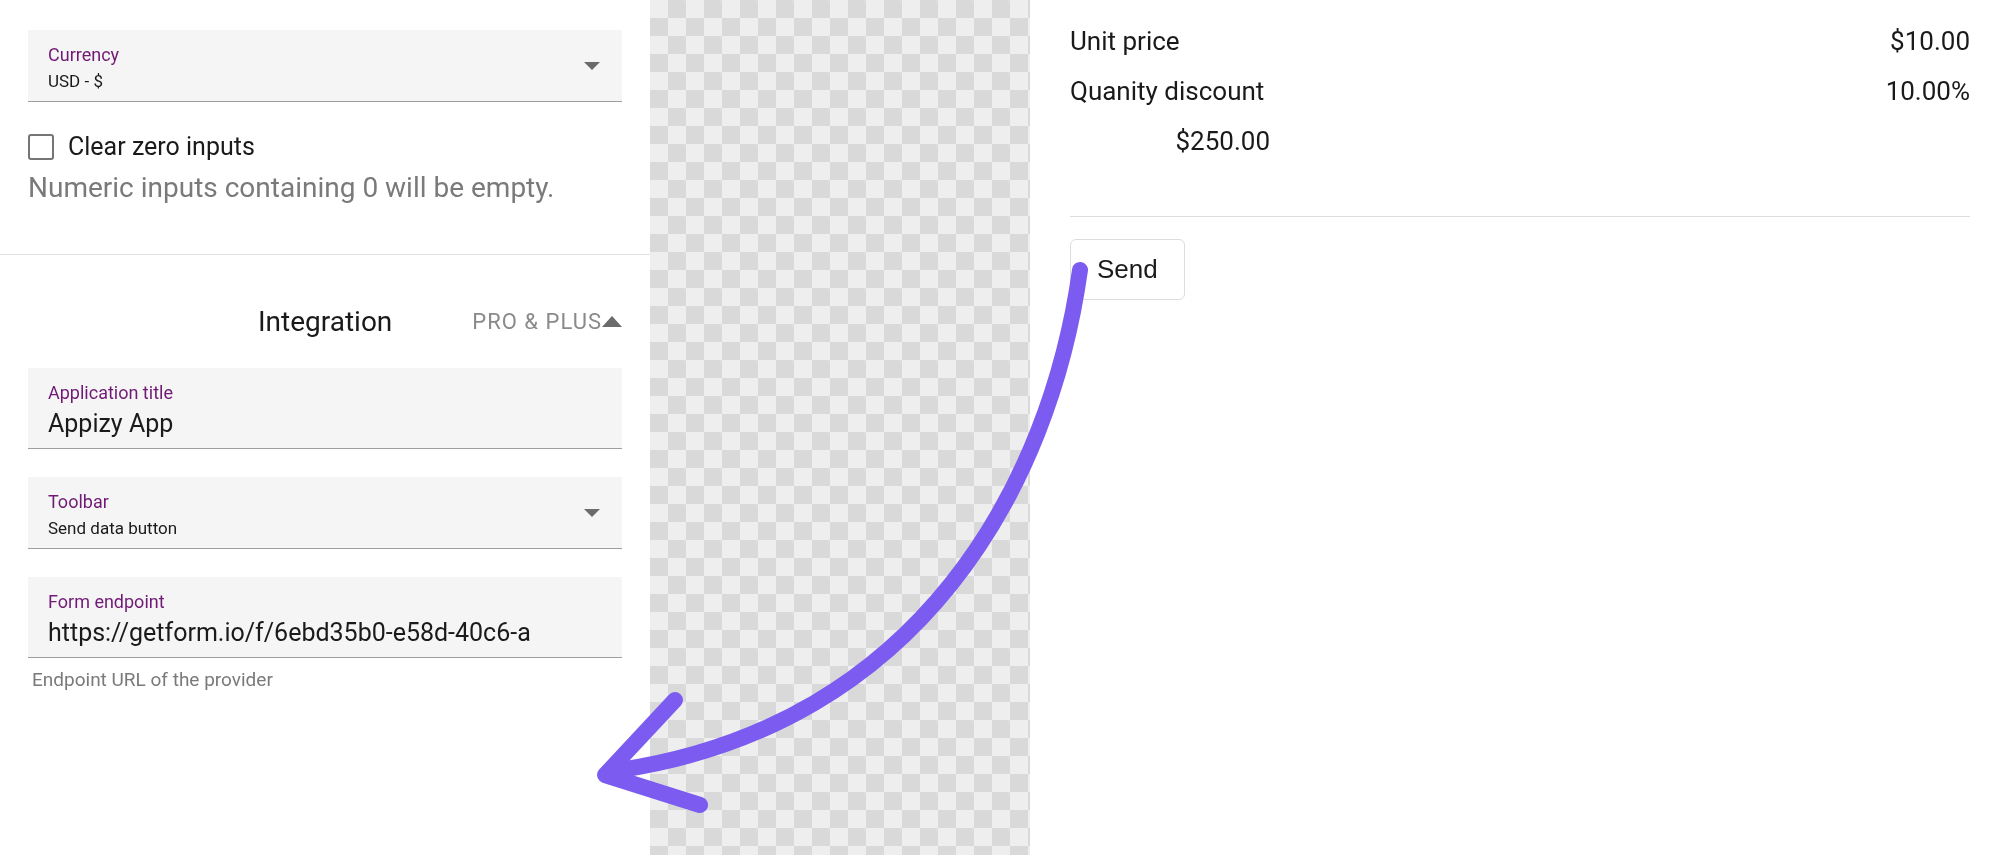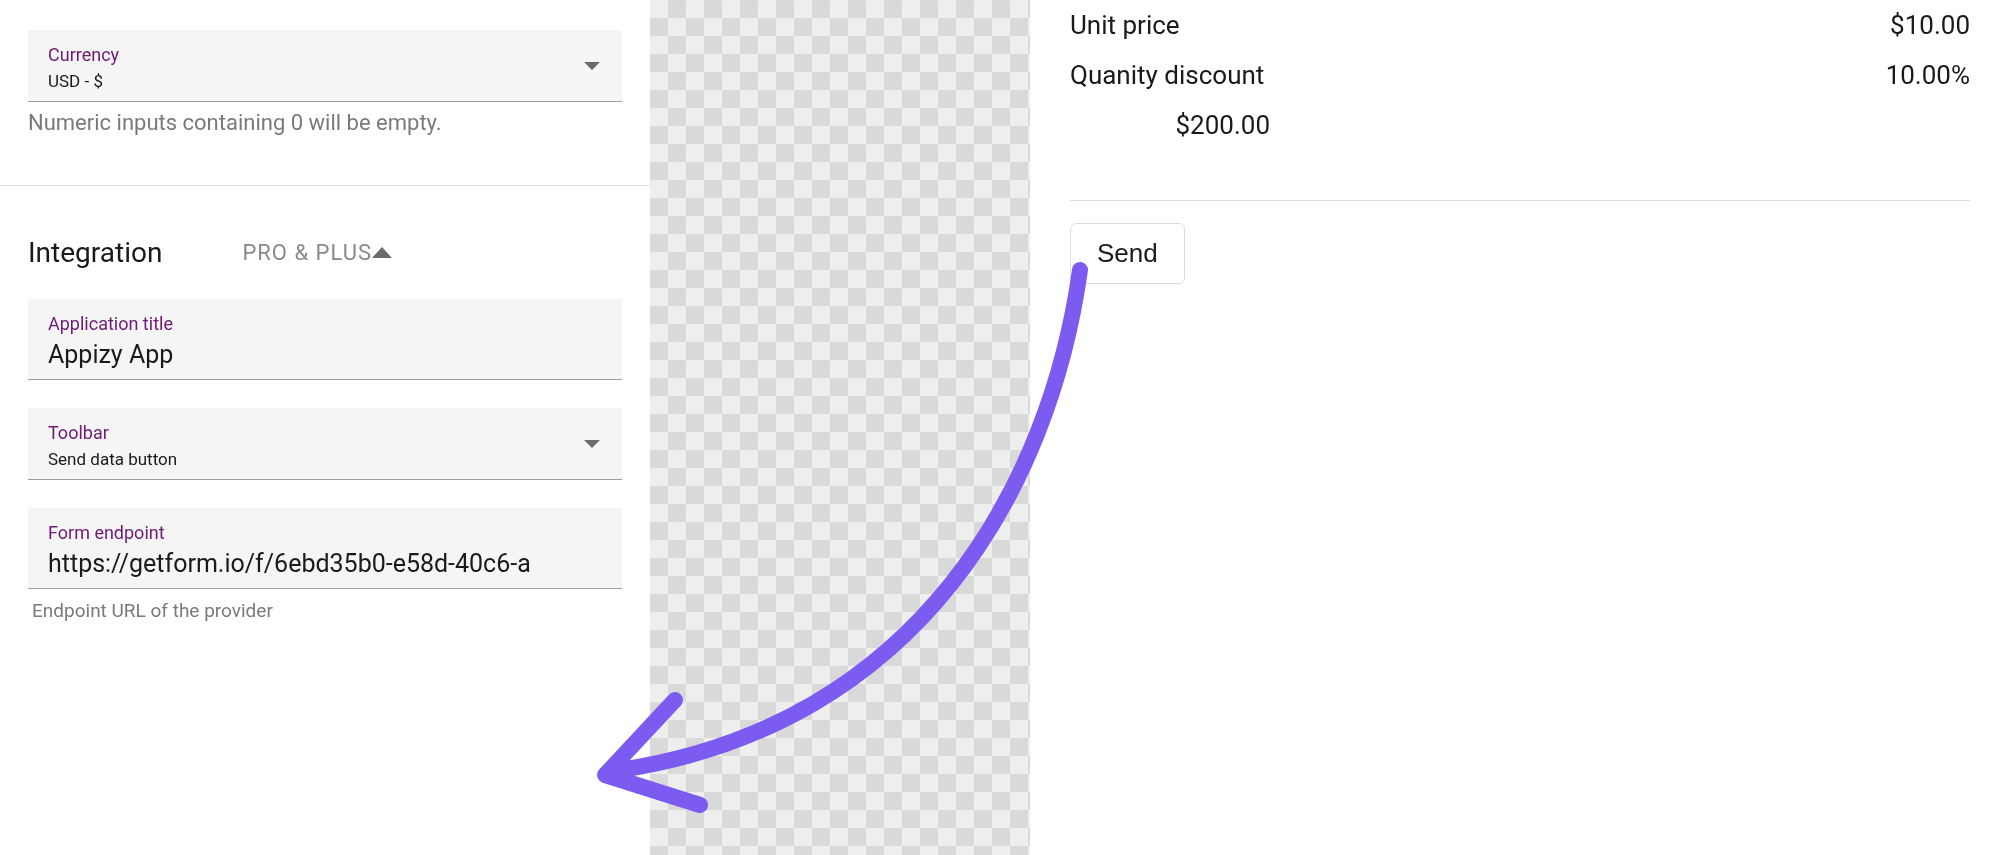--- a/index.html
+++ b/index.html
@@ -73,34 +73,34 @@
       background: #ffffff;
     }
     
     .checkbox-label {
       font-size: 25px;
       color: #1a1a1a;
     }
     
     .helper-text {
       margin: 8px 28px 0 28px;
-      font-size: 22px;
+      font-size: 28px;
       color: #7a7a7a;
     }
     
     .divider {
       margin-top: 50px;
       border-top: 1px solid #e0e0e0;
       width: 650px;
     }
     
     .section-header {
       display: flex;
       align-items: center;
-      justify-content: flex-start;
+      justify-content: flex-end;
       margin: 50px 28px 30px 28px;
     }
     
     .section-title {
       font-size: 28px;
       color: #1a1a1a;
       font-weight: 400;
     }
     
     .section-badge {
@@ -151,21 +151,21 @@
     }
     
     
     .right-panel {
       position: absolute;
       left: 1030px;
       top: 0;
       width: 970px;
       height: 855px;
       background: #ffffff;
-      padding: 0 30px 0 40px;
+      padding: 16px 30px 0 40px;
     }
     
     .price-row {
       display: flex;
       justify-content: space-between;
       align-items: center;
       font-size: 26px;
       color: #1a1a1a;
       padding: 10px 0;
     }
@@ -225,20 +225,24 @@
 <body>
 
 <div class="left-panel">
 
   <div class="field-group first-field">
     <div class="field-label">Currency</div>
     <div class="field-value">USD - $</div>
     <div class="dropdown-arrow"></div>
   </div>
 
+  <div class="checkbox-row">
+    <div class="checkbox"></div>
+    <div class="checkbox-label">Clear zero inputs</div>
+  </div>
   <div class="helper-text">Numeric inputs containing 0 will be empty.</div>
 
   <div class="divider"></div>
 
   <div class="section-header">
     <div class="section-header-left">
       <div class="section-title">Integration</div>
       <div class="section-badge">PRO &amp; PLUS</div>
     </div>
     <div class="chevron-up"></div>
@@ -268,21 +272,21 @@
 <div class="right-panel">
   <div class="price-row">
     <div class="label">Unit price</div>
     <div class="value">$10.00</div>
   </div>
   <div class="price-row">
     <div class="label">Quanity discount</div>
     <div class="value">10.00%</div>
   </div>
   <div class="price-row">
-    <div class="value">$200.00</div>
+    <div class="value">$250.00</div>
   </div>
 
   <div class="price-divider"></div>
 
   <button class="send-button">Send</button>
 </div>
 
 <svg class="arrow-svg" viewBox="0 0 550 565" xmlns="http://www.w3.org/2000/svg">
   <path d="M 520 15 C 490 230, 360 470, 60 515" stroke="#7c5cf0" stroke-width="16" fill="none" stroke-linecap="round"></path>
   <path d="M 115 445 L 45 520 L 140 550" stroke="#7c5cf0" stroke-width="16" fill="none" stroke-linecap="round" stroke-linejoin="round"></path>

